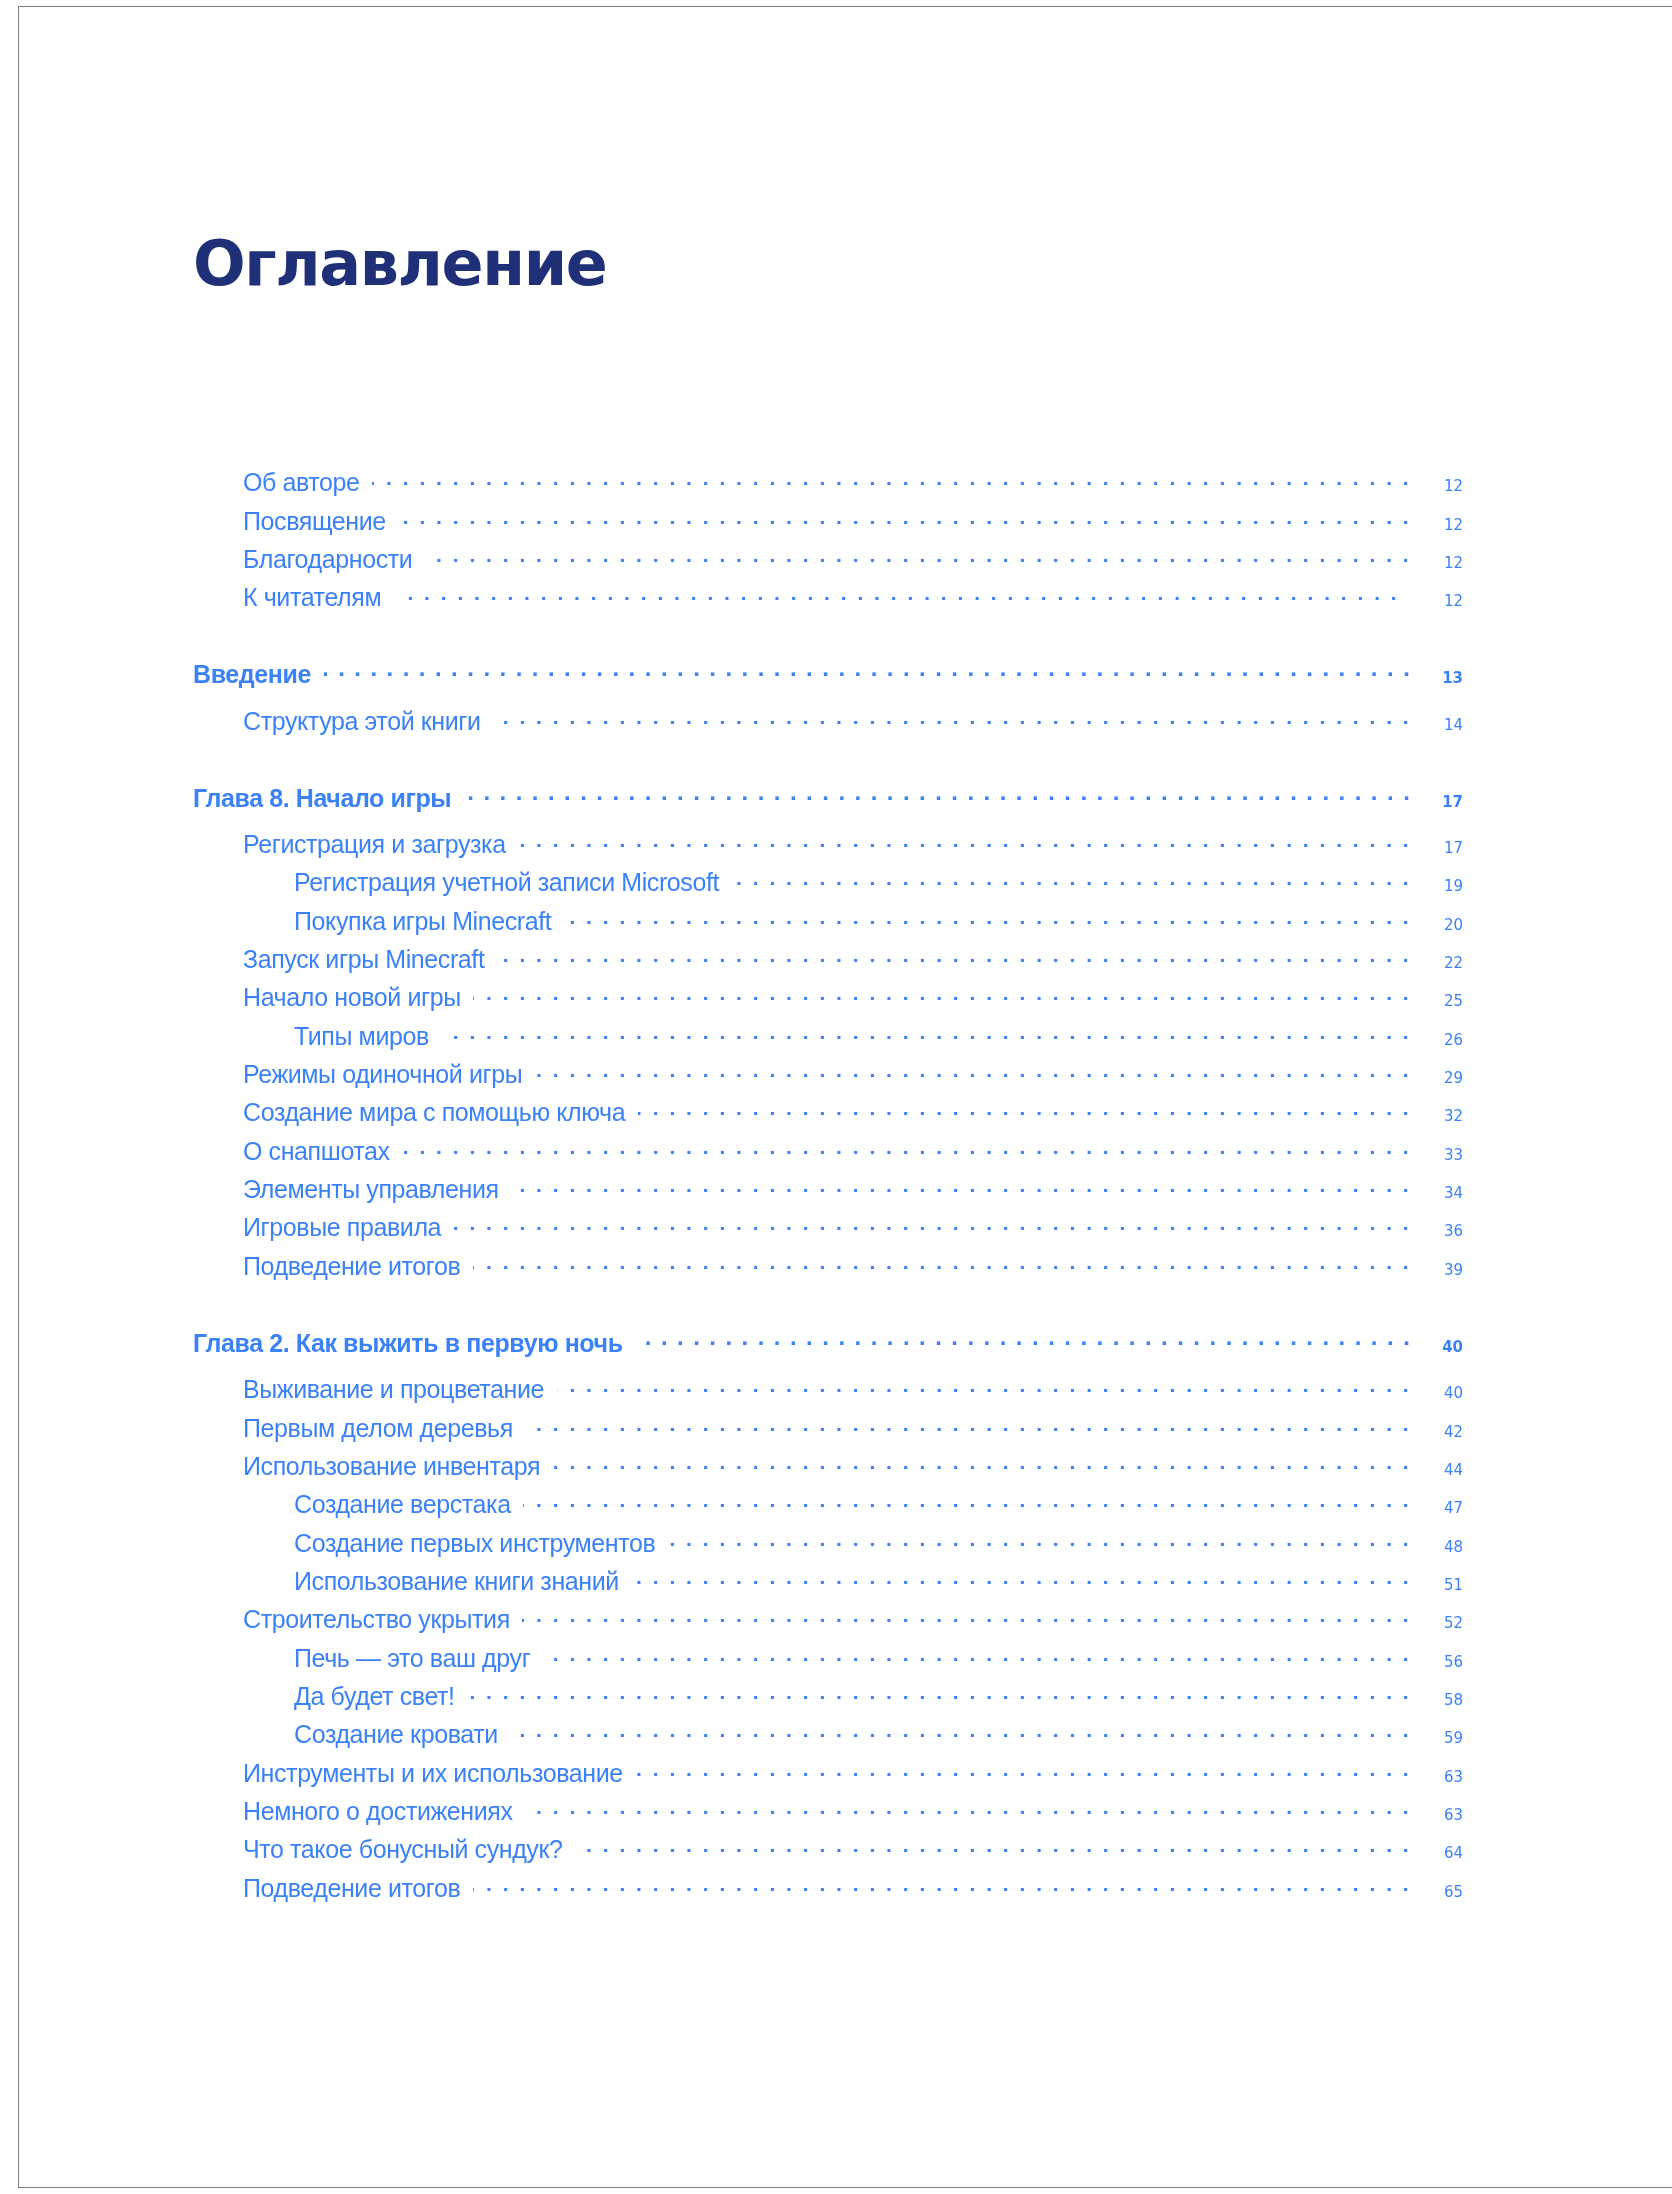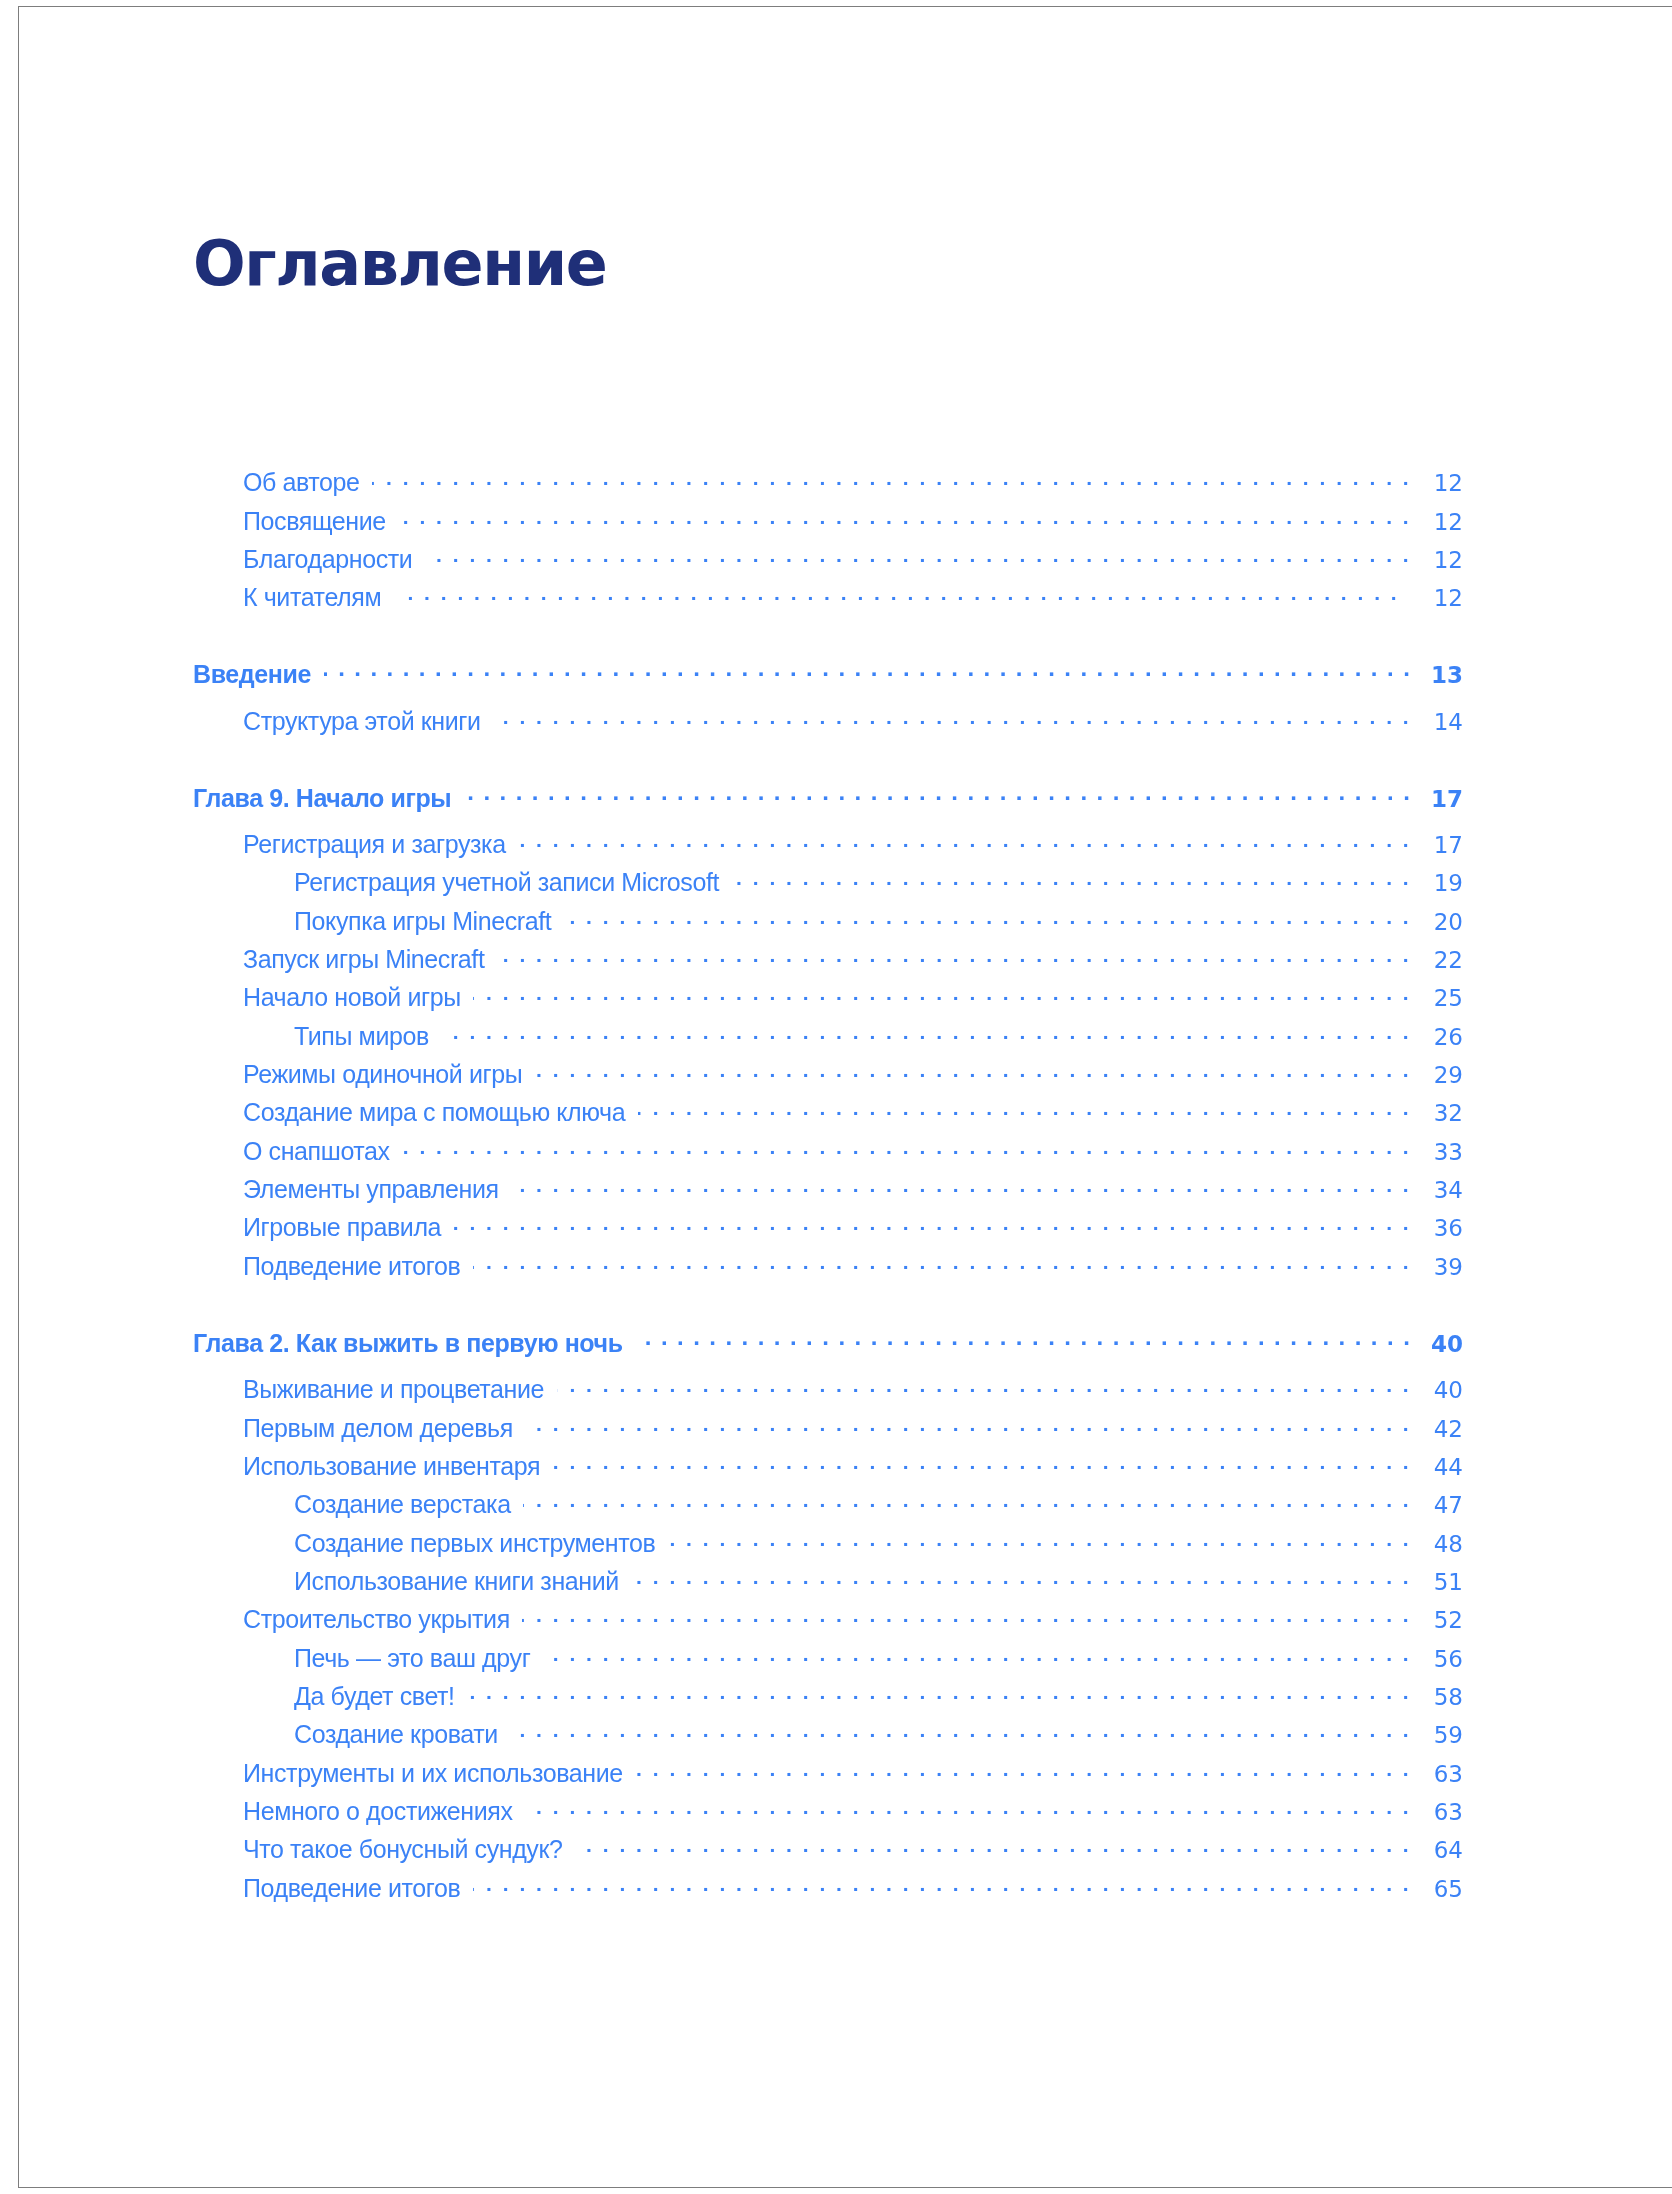--- a/index.html
+++ b/index.html
@@ -30,21 +30,21 @@
     align-self: baseline;
   }
   .row .leader::before {
     content: ". . . . . . . . . . . . . . . . . . . . . . . . . . . . . . . . . . . . . . . . . . . . . . . . . . . . . . . . . . . . . . . . . . . . . . . . . . . . . . . . . . . . . . . . . . . . . . . . . . . . . .";
     position: absolute; right: 0; bottom: 0.05em; white-space: nowrap;
     letter-spacing: 2.5px; font-weight: bold; font-size: 21px;
   }
   .row.lvl0 .leader::before { font-size: 24px; letter-spacing: 1.4px; }
   .row .page-num {
     flex: 0 0 auto; width: 42px; text-align: right; padding-left: 9.8px;
-    font-family: "DejaVu Sans", sans-serif; font-size: 23px; letter-spacing: 0;
+    font-family: "DejaVu Sans", sans-serif; font-size: 15px; letter-spacing: 0;
   }
   .row.lvl0 .page-num { font-weight: bold; }
 </style>
 </head>
 <body>
 
 <div class="page">
   <h1 class="title">Оглавление</h1>
   <div class="toc" id="toc">
       <div class="row lvl1" style="top: 459px;">
@@ -71,21 +71,21 @@
         <span class="label">Введение</span>
         <span class="leader"></span>
         <span class="page-num">13</span>
       </div>
       <div class="row lvl1" style="top: 698px;">
         <span class="label">Структура этой книги</span>
         <span class="leader"></span>
         <span class="page-num">14</span>
       </div>
       <div class="row lvl0" style="top: 775px;">
-        <span class="label">Глава 9. Начало игры</span>
+        <span class="label">Глава 8. Начало игры</span>
         <span class="leader"></span>
         <span class="page-num">17</span>
       </div>
       <div class="row lvl1" style="top: 821px;">
         <span class="label">Регистрация и загрузка</span>
         <span class="leader"></span>
         <span class="page-num">17</span>
       </div>
       <div class="row lvl2" style="top: 859px;">
         <span class="label">Регистрация учетной записи Microsoft</span>

